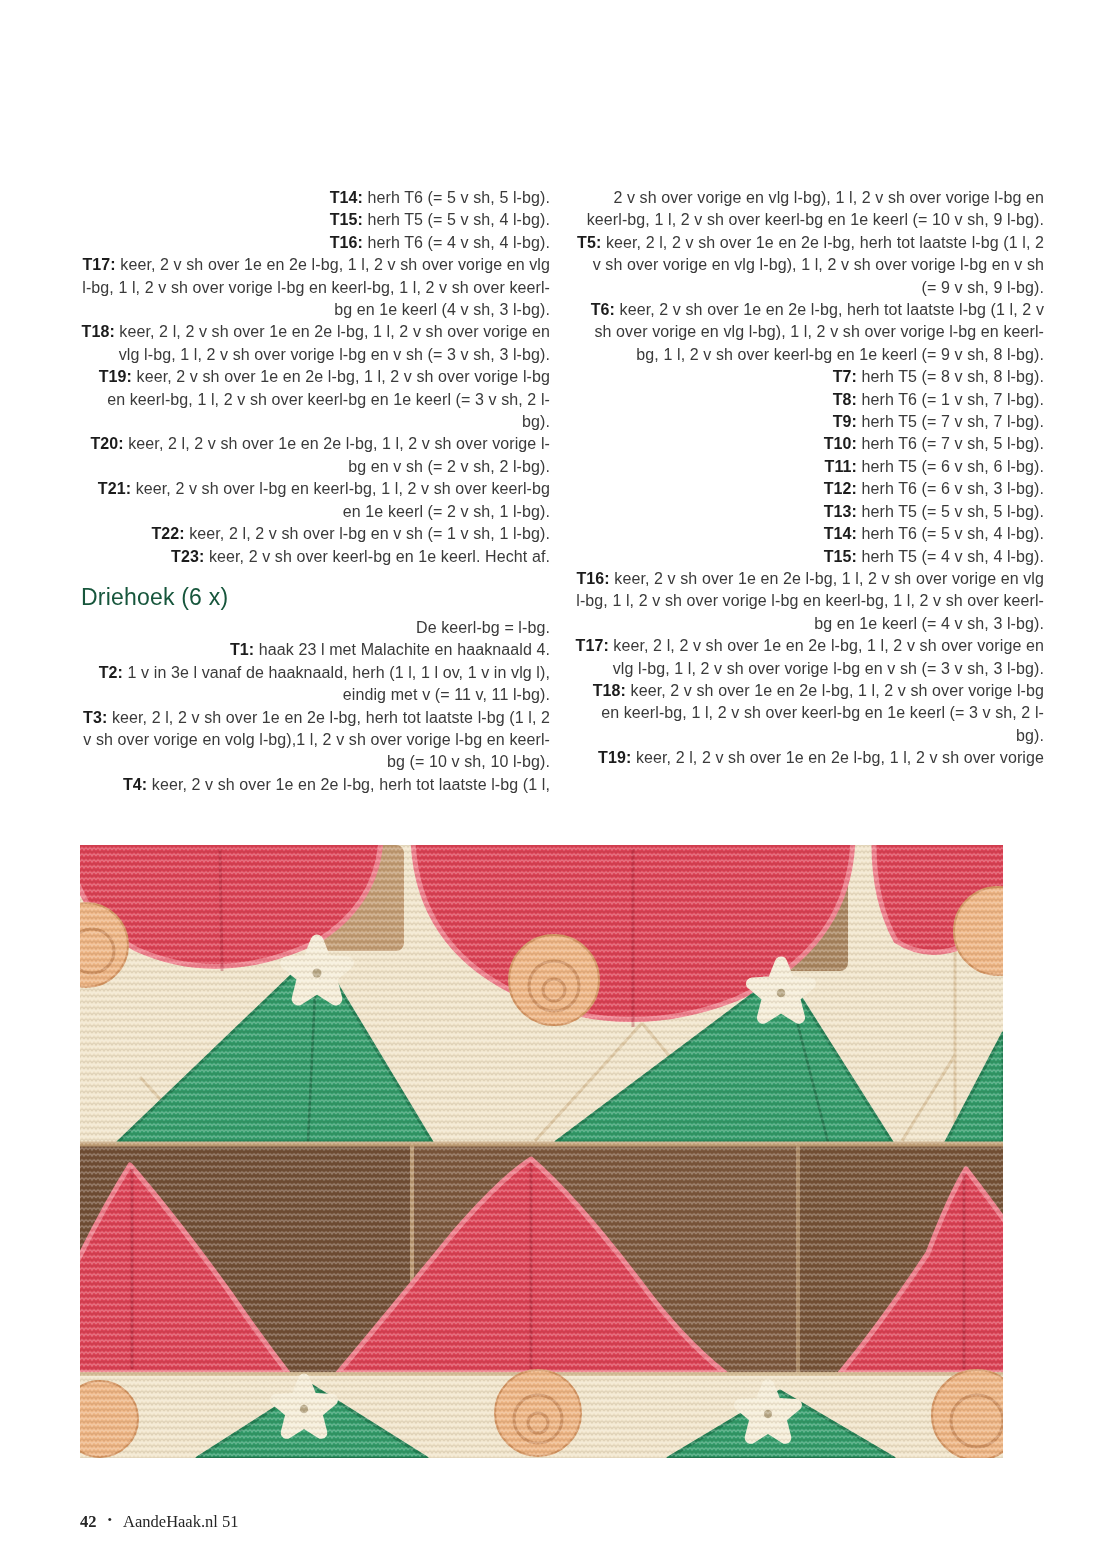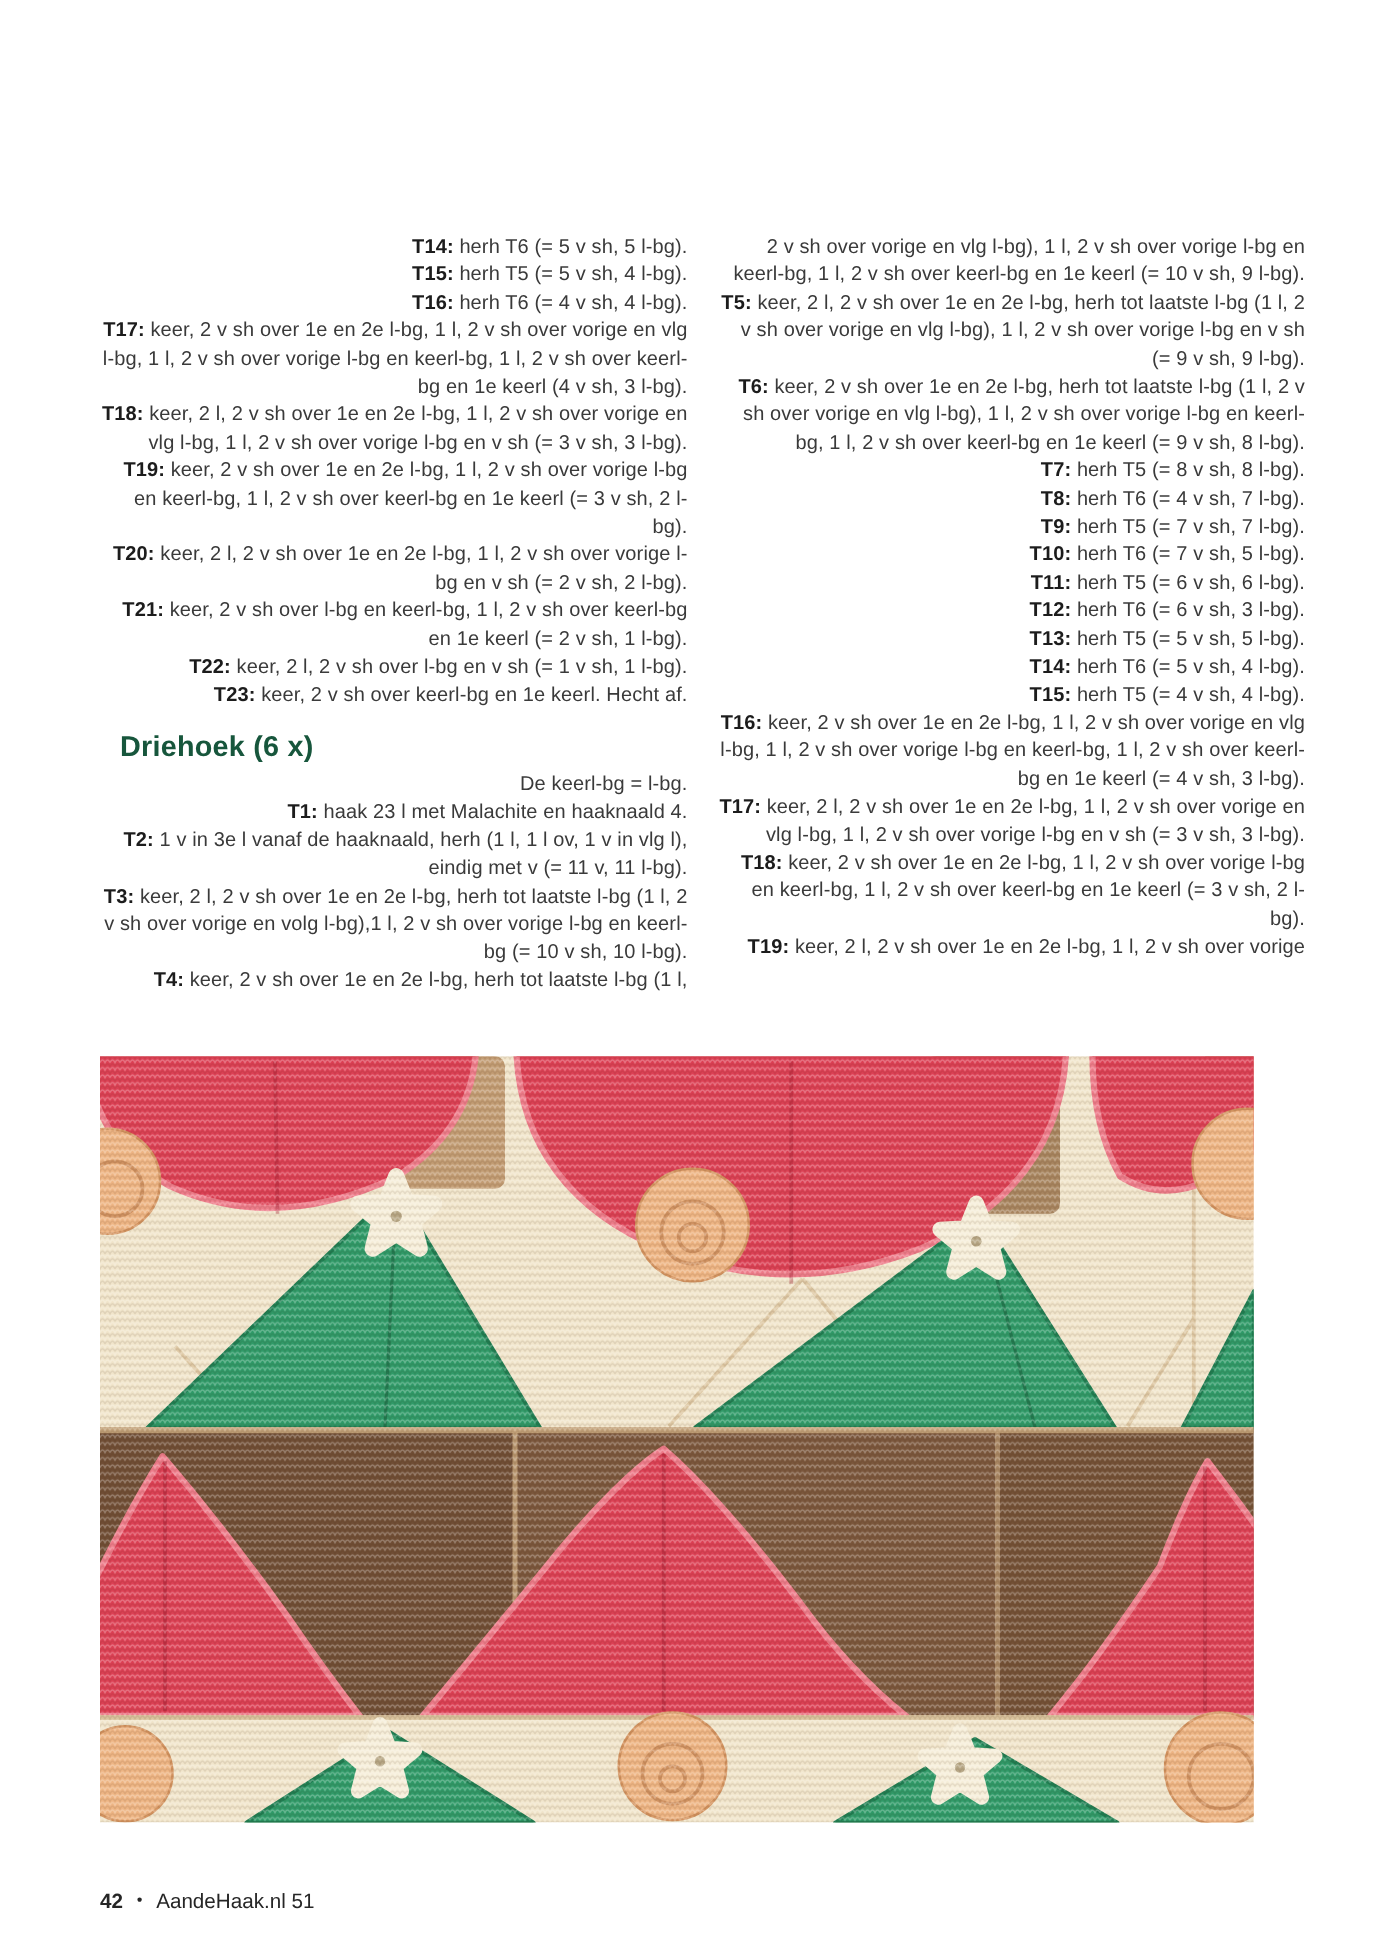--- a/index.html
+++ b/index.html
@@ -18,24 +18,24 @@
     font-size:16px;
     line-height:22.4px;
     color:var(--text-color,#3a3a3a);
     letter-spacing:0.1px;
   }
   .col-left{left:80px;}
   .col-right{left:574px;}
   .step{margin:0;text-align:right;}
   .lbl{font-weight:bold;color:var(--label-color,#1c1c1c);}
   .hd{
-    margin:14px 0 5px 16px;
+    margin:14px 0 5px 1px;
     font-size:23px;
     line-height:30px;
-    font-weight:bold;
+    font-weight:normal;
     color:var(--heading-color,#17563c);
     letter-spacing:0.2px;
   }
   .photo{
     position:absolute;
     left:80px;
     top:845px;
     width:923px;
     height:613px;
     margin:0;
@@ -43,20 +43,21 @@
   .photo svg{display:block;}
   .pfooter{
     position:absolute;
     left:80px;
     top:1512px;
     display:flex;
     align-items:flex-start;
     gap:11px;
     font-size:16.5px;
     color:#262626;
+    font-family:Liberation Serif, serif;
   }
   .pnum{font-weight:bold;}
   .bullet{font-size:13px;line-height:16px;}
 </style>
 </head>
 <body>
 
 <div class="page">
 
   <main>
@@ -76,21 +77,21 @@
         <p class="step"><strong class="lbl">T1: </strong><span>haak 23 l met Malachite en haaknaald 4.</span></p>
         <p class="step"><strong class="lbl">T2: </strong><span>1 v in 3e l vanaf de haaknaald, herh (1 l, 1 l ov, 1 v in vlg l), eindig met v (= 11 v, 11 l-bg).</span></p>
         <p class="step"><strong class="lbl">T3: </strong><span>keer, 2 l, 2 v sh over 1e en 2e l-bg, herh tot laatste l-bg (1 l, 2 v sh over vorige en volg l-bg),1 l, 2 v sh over vorige l-bg en keerl-bg (= 10 v sh, 10 l-bg).</span></p>
         <p class="step"><strong class="lbl">T4: </strong><span>keer, 2 v sh over 1e en 2e l-bg, herh tot laatste l-bg (1 l,</span></p>
       </section>
     <section class="col col-right">
         <p class="step"><span>2 v sh over vorige en vlg l-bg), 1 l, 2 v sh over vorige l-bg en keerl-bg, 1 l, 2 v sh over keerl-bg en 1e keerl (= 10 v sh, 9 l-bg).</span></p>
         <p class="step"><strong class="lbl">T5: </strong><span>keer, 2 l, 2 v sh over 1e en 2e l-bg, herh tot laatste l-bg (1 l, 2 v sh over vorige en vlg l-bg), 1 l, 2 v sh over vorige l-bg en v sh (= 9 v sh, 9 l-bg).</span></p>
         <p class="step"><strong class="lbl">T6: </strong><span>keer, 2 v sh over 1e en 2e l-bg, herh tot laatste l-bg (1 l, 2 v sh over vorige en vlg l-bg), 1 l, 2 v sh over vorige l-bg en keerl-bg, 1 l, 2 v sh over keerl-bg en 1e keerl (= 9 v sh, 8 l-bg).</span></p>
         <p class="step"><strong class="lbl">T7: </strong><span>herh T5 (= 8 v sh, 8 l-bg).</span></p>
-        <p class="step"><strong class="lbl">T8: </strong><span>herh T6 (= 4 v sh, 7 l-bg).</span></p>
+        <p class="step"><strong class="lbl">T8: </strong><span>herh T6 (= 1 v sh, 7 l-bg).</span></p>
         <p class="step"><strong class="lbl">T9: </strong><span>herh T5 (= 7 v sh, 7 l-bg).</span></p>
         <p class="step"><strong class="lbl">T10: </strong><span>herh T6 (= 7 v sh, 5 l-bg).</span></p>
         <p class="step"><strong class="lbl">T11: </strong><span>herh T5 (= 6 v sh, 6 l-bg).</span></p>
         <p class="step"><strong class="lbl">T12: </strong><span>herh T6 (= 6 v sh, 3 l-bg).</span></p>
         <p class="step"><strong class="lbl">T13: </strong><span>herh T5 (= 5 v sh, 5 l-bg).</span></p>
         <p class="step"><strong class="lbl">T14: </strong><span>herh T6 (= 5 v sh, 4 l-bg).</span></p>
         <p class="step"><strong class="lbl">T15: </strong><span>herh T5 (= 4 v sh, 4 l-bg).</span></p>
         <p class="step"><strong class="lbl">T16: </strong><span>keer, 2 v sh over 1e en 2e l-bg, 1 l, 2 v sh over vorige en vlg l-bg, 1 l, 2 v sh over vorige l-bg en keerl-bg, 1 l, 2 v sh over keerl-bg en 1e keerl (= 4 v sh, 3 l-bg).</span></p>
         <p class="step"><strong class="lbl">T17: </strong><span>keer, 2 l, 2 v sh over 1e en 2e l-bg, 1 l, 2 v sh over vorige en vlg l-bg, 1 l, 2 v sh over vorige l-bg en v sh (= 3 v sh, 3 l-bg).</span></p>
         <p class="step"><strong class="lbl">T18: </strong><span>keer, 2 v sh over 1e en 2e l-bg, 1 l, 2 v sh over vorige l-bg en keerl-bg, 1 l, 2 v sh over keerl-bg en 1e keerl (= 3 v sh, 2 l-bg).</span></p>

